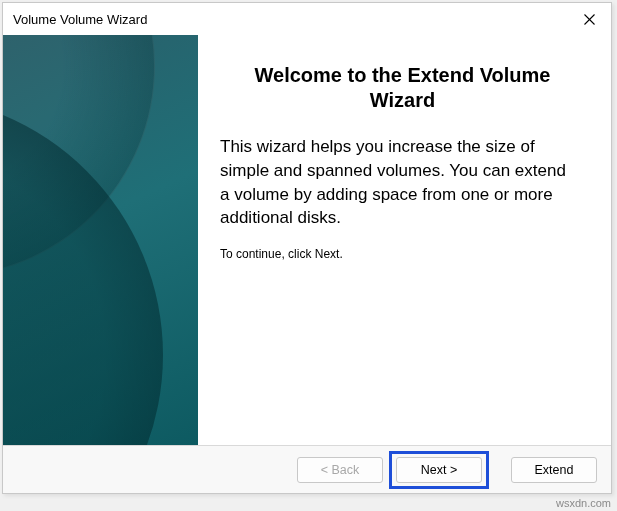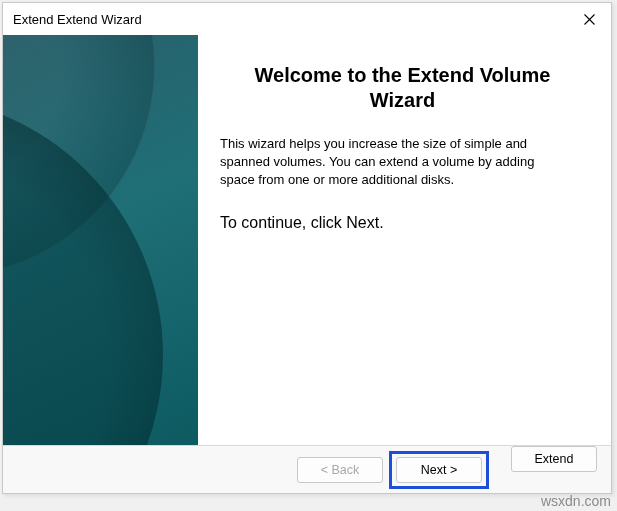--- a/index.html
+++ b/index.html
@@ -95,34 +95,35 @@
       color: #000;
     }
     .wizard-heading {
       font-size: 20px;
       font-weight: bold;
       line-height: 1.25;
       margin-bottom: 22px;
       text-align: center;
     }
     .wizard-body {
-      font-size: 13px;
+      font-size: 17px;
       line-height: 1.4;
-      margin-bottom: 22px;
+      margin-bottom: 16px;
       max-width: 350px;
     }
     .wizard-continue {
-      font-size: 16px;
+      font-size: 12px;
       line-height: 1.4;
     }
     .button-bar {
       height: 48px;
       border-top: 1px solid #d9d9d9;
       background: #f8f8f8;
       display: flex;
+      align-items: center;
       justify-content: flex-end;
       padding: 0 14px;
       gap: 8px;
       flex-shrink: 0;
     }
     .btn {
       min-width: 86px;
       height: 26px;
       font-size: 12.5px;
       font-family: inherit;
@@ -144,32 +145,32 @@
     .nav-buttons {
       display: flex;
       align-items: center;
       gap: 6px;
       margin-right: 14px;
     }
     .watermark {
       position: absolute;
       bottom: 2px;
       right: 6px;
-      font-size: 14px;
+      font-size: 11px;
       color: #8a8a8a;
       font-family: Arial, sans-serif;
     }
   </style>
 </head>
 <body>
 
 <div class="dialog">
 
   <div class="titlebar">
-    <span class="titlebar-text">Extend Extend Wizard</span>
+    <span class="titlebar-text">Volume Volume Wizard</span>
     <div class="close-btn">
       <svg viewBox="0 0 11 11">
         <line x1="0.5" y1="0.5" x2="10.5" y2="10.5"></line>
         <line x1="10.5" y1="0.5" x2="0.5" y2="10.5"></line>
       </svg>
     </div>
   </div>
 
   <div class="content-area">
     <div class="sidebar-graphic"></div>

